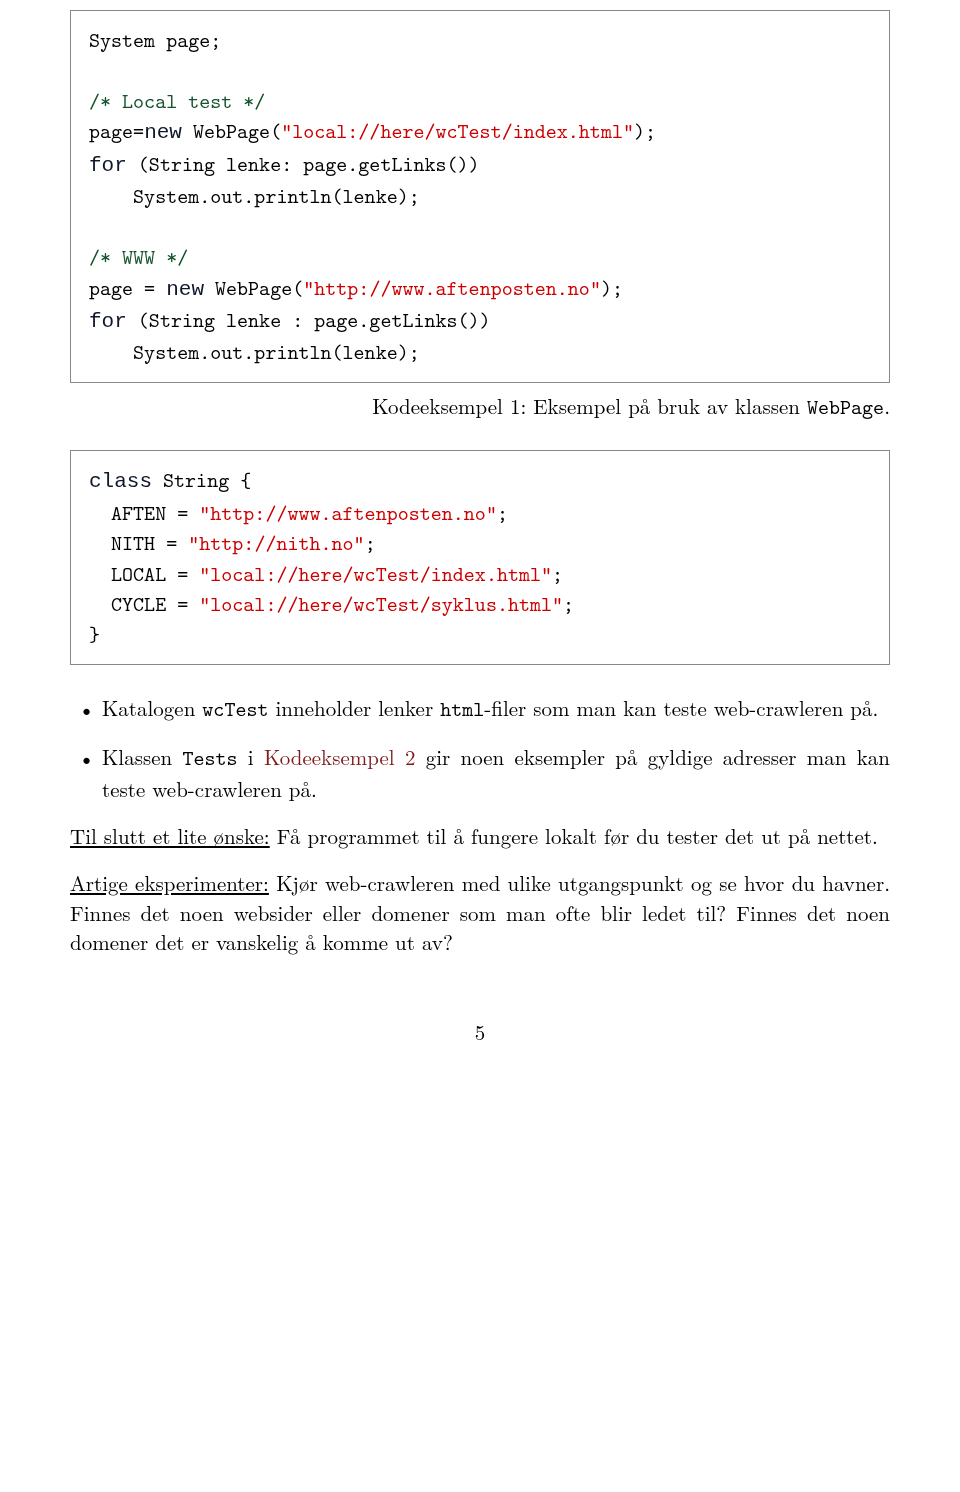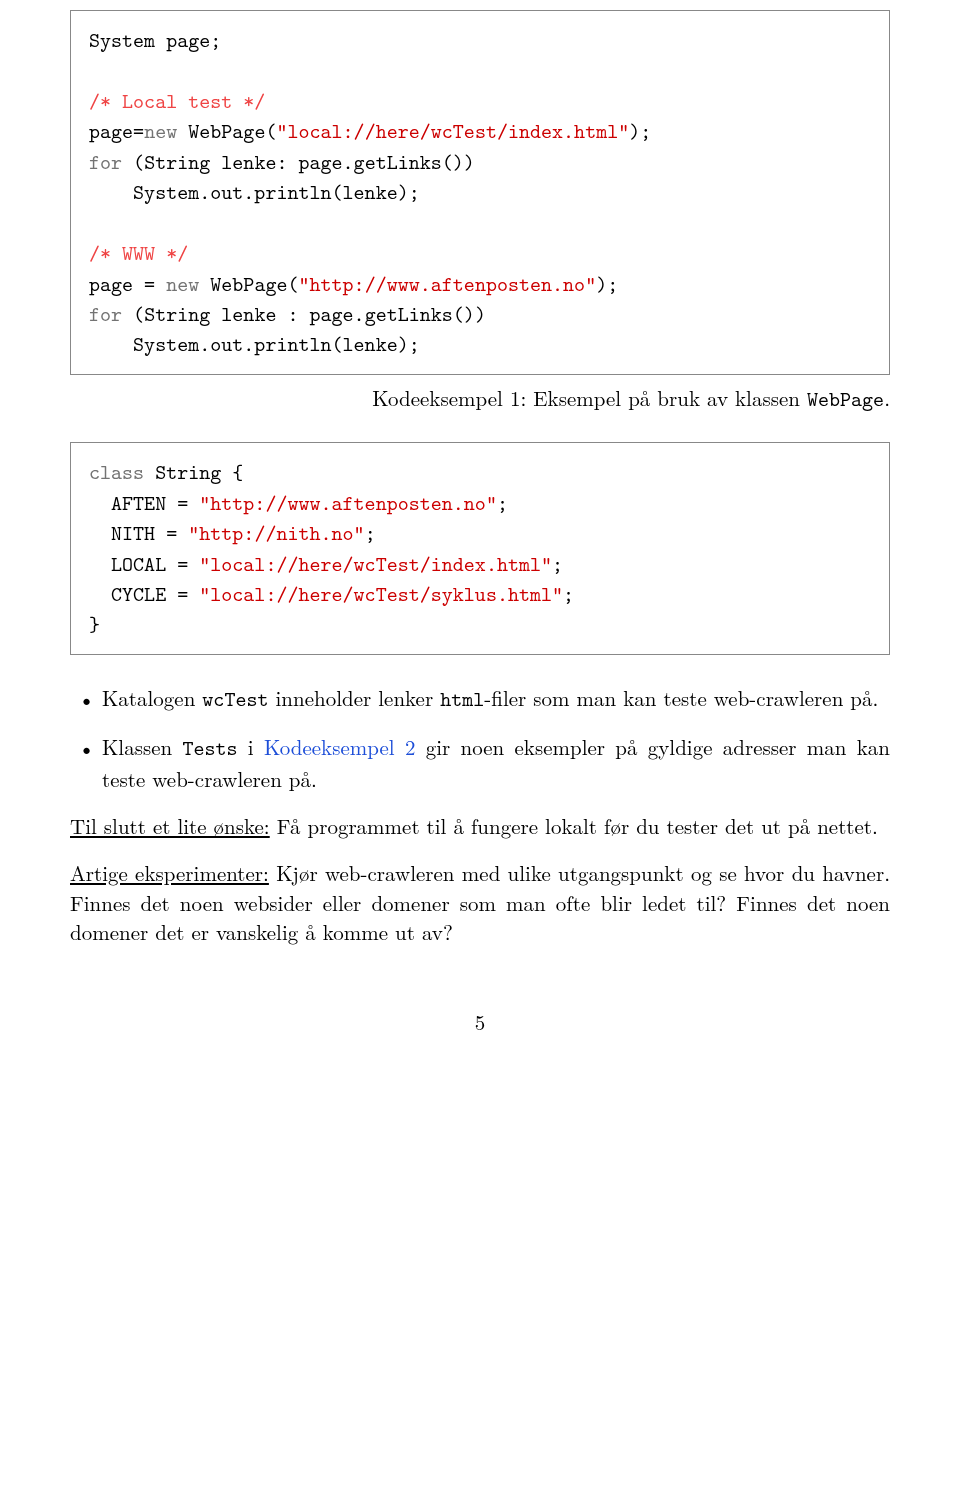--- a/index.html
+++ b/index.html
@@ -21,23 +21,23 @@
     padding: 14px 18px 14px 18px;
     margin: 0 0 8px 0;
     font-family: "Latin Modern Mono", "Courier New", monospace;
     font-size: 21px;
     line-height: 1.45;
     white-space: pre;
   }
   .tt {
     font-family: "Latin Modern Mono", "Courier New", monospace;
   }
-  .kw { color: #737373; }
+  .kw { color: #0f172a; font-family: Liberation Mono, monospace; }
   .str { color: #cc0000; }
-  .com { color: #ef4444; }
+  .com { color: #14532d; }
   .caption {
     text-align: right;
     margin: 6px 0 28px 0;
     font-size: 21px;
   }
   p.para {
     margin: 0 0 18px 0;
     text-align: justify;
   }
   ul.bullets {
@@ -52,21 +52,21 @@
     text-align: justify;
   }
   ul.bullets li::before {
     content: "•";
     position: absolute;
     left: 8px;
     top: 0;
     font-size: 22px;
   }
   .underline { text-decoration: underline; }
-  .ref { color: #1d4ed8; }
+  .ref { color: #7f1d1d; }
   .pagenum {
     text-align: center;
     margin-top: 60px;
     font-size: 21px;
   }
 </style>
 </head>
 <body>
 
 <div class="page">

